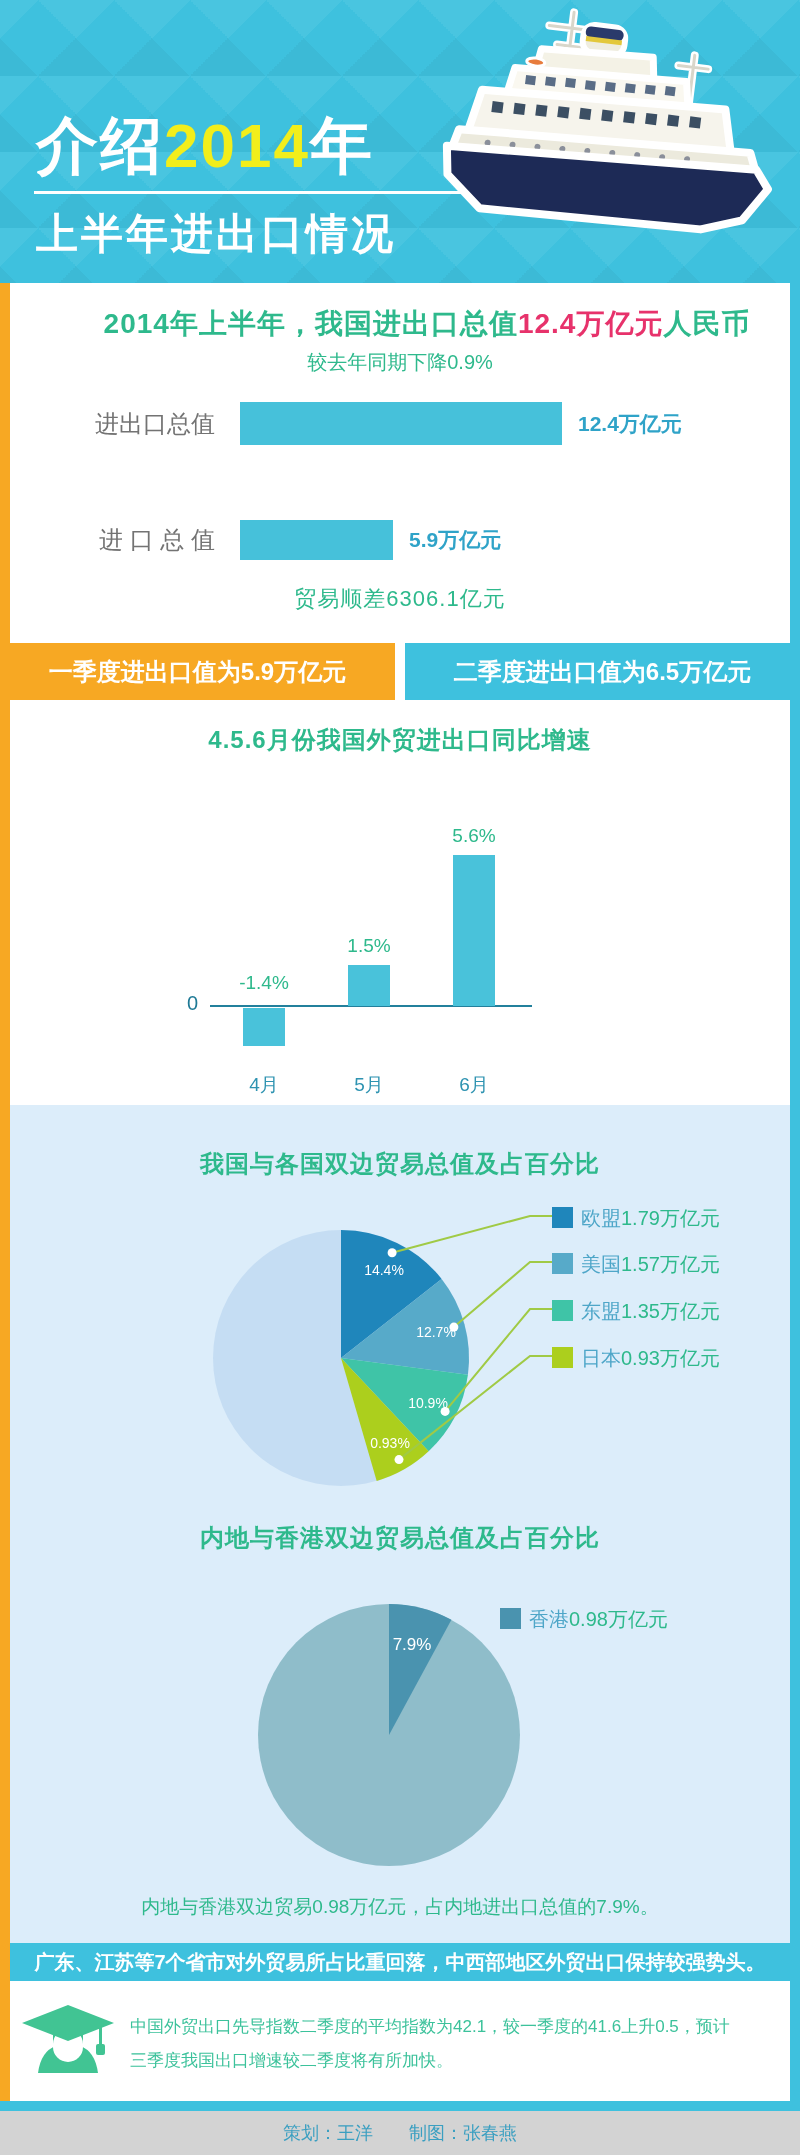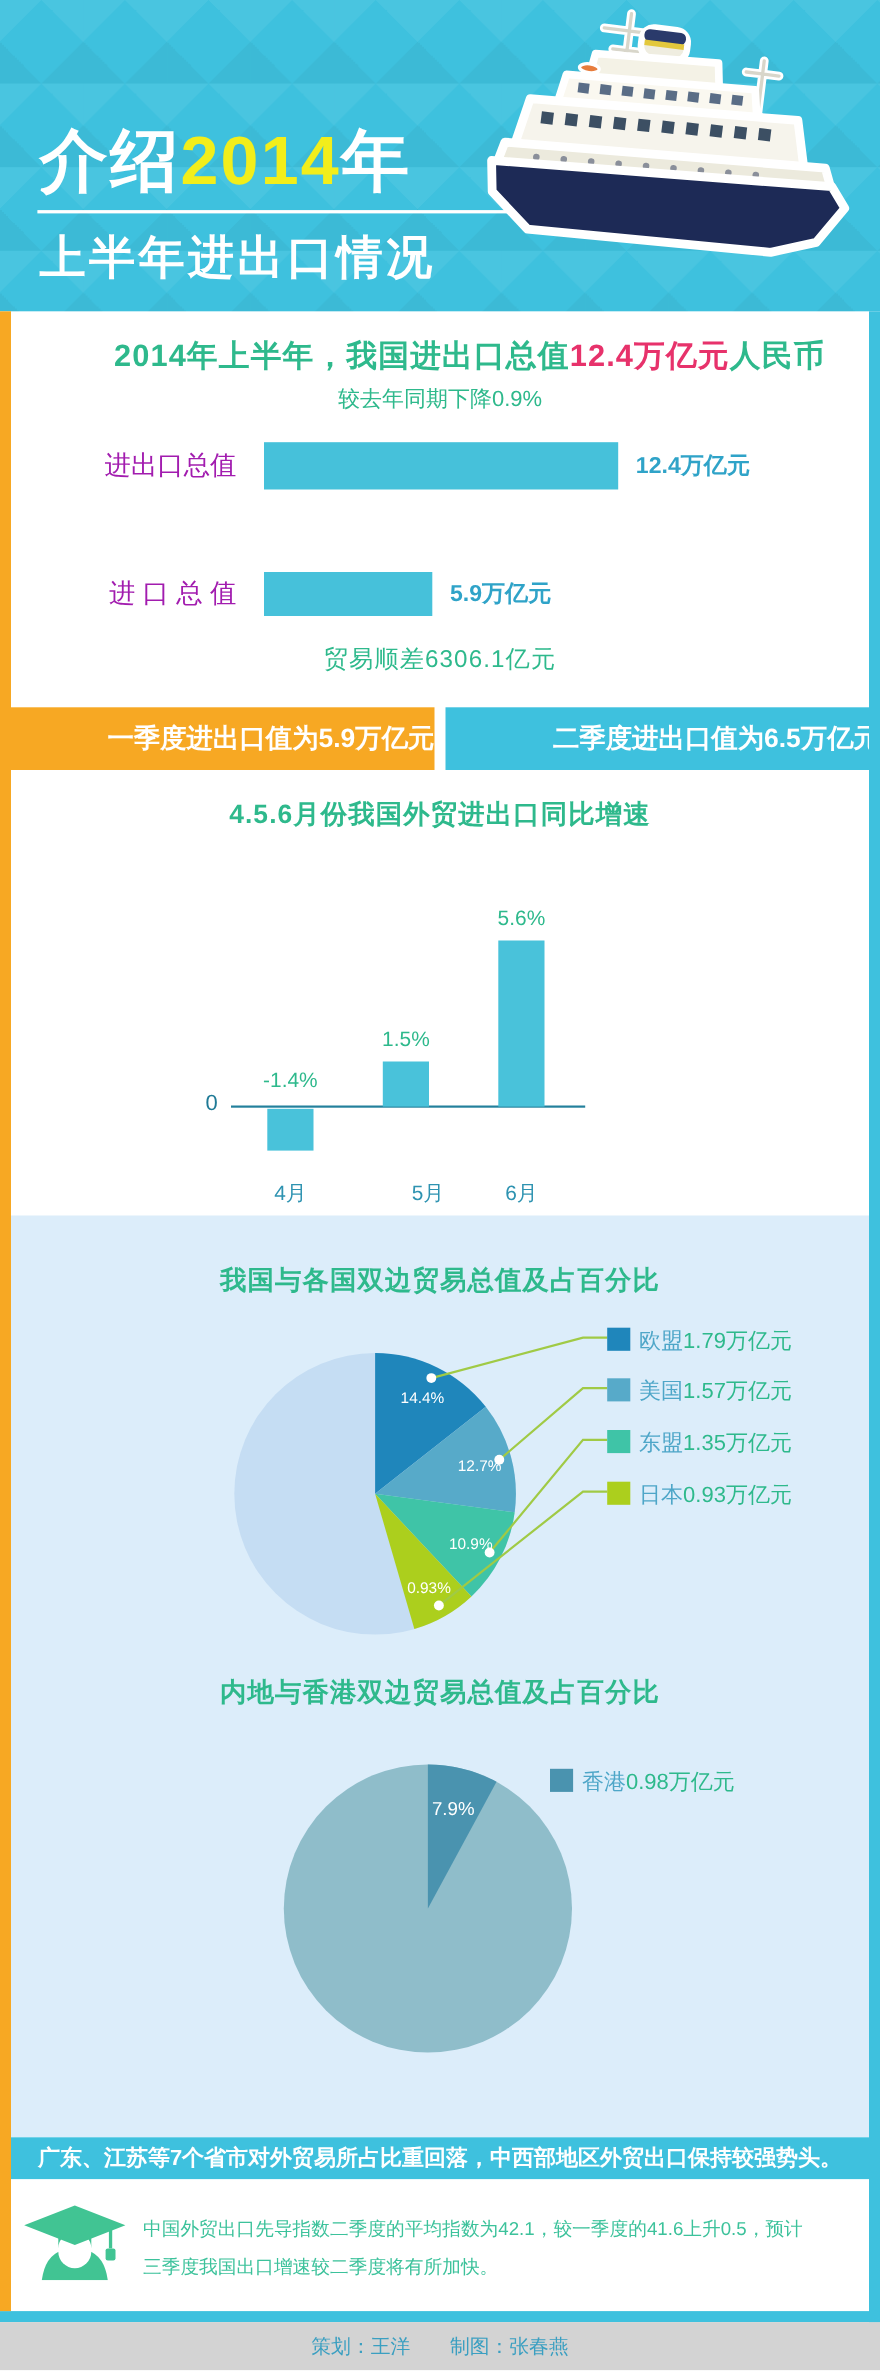--- a/index.html
+++ b/index.html
@@ -25,29 +25,29 @@
 
   
   .strip-l{left:0;top:283px;width:10px;height:1818px;background:#f7a823;z-index:9;}
   .strip-r{left:790px;top:283px;width:10px;height:1828px;background:#3ec1de;z-index:9;}
 
   
   .headline{top:305px;font-size:28px;font-weight:bold;color:#2eb98c;letter-spacing:1px;padding-left:27px;}
   .headline .hl{color:#e7326b;}
   .subline{top:349px;font-size:20px;color:#2eb98c;}
   .sum-row{left:0;top:0;width:800px;}
-  .sum-label{left:10px;width:205px;text-align:right;font-size:24px;color:#a21caf;}
+  .sum-label{left:10px;width:205px;text-align:right;font-size:24px;color:#737373;}
   .sum-bar{left:240px;top:0;background:#46c1da;}
   .sum-val{font-size:21px;font-weight:bold;color:#2fa3c8;white-space:nowrap;}
   .surplus{top:584px;font-size:22px;color:#2eb98c;letter-spacing:1px;}
 
   
   .q1{left:0;top:643px;width:395px;height:57px;background:#f7a823;}
   .q2{left:405px;top:643px;width:395px;height:57px;background:#3ec1de;}
-  .qtxt{width:100%;line-height:57px;text-align:right;font-size:24px;font-weight:bold;color:#fff;}
+  .qtxt{width:100%;line-height:57px;text-align:center;font-size:24px;font-weight:bold;color:#fff;}
 
   
   .m-title{top:724px;font-size:24px;font-weight:bold;color:#2eb98c;letter-spacing:1px;}
   .axis{left:210px;top:1005px;width:322px;height:2px;background:#23809c;}
   .zero{left:158px;top:992px;width:40px;text-align:right;font-size:20px;color:#1f7a96;}
   .m-bar{background:#49c2da;}
   .m-val{font-size:19px;color:#2eb98c;transform:translateX(-50%);white-space:nowrap;}
   .m-month{font-size:19px;color:#2e93b1;transform:translateX(-50%);white-space:nowrap;}
 
   
@@ -169,21 +169,21 @@
   <div class="abs ctr m-title">4.5.6月份我国外贸进出口同比增速</div>
   <div class="abs zero">0</div>
   <div class="abs axis"></div>
   <div class="abs m-bar" style="left: 243px; width: 42px; height: 38px; top: 1008px;"></div>
   <div class="abs m-bar" style="left: 348px; width: 42px; height: 41px; top: 965px;"></div>
   <div class="abs m-bar" style="left: 453px; width: 42px; height: 151px; top: 855px;"></div>
   <div class="abs m-val" style="left: 264px; top: 972px;">-1.4%</div>
   <div class="abs m-val" style="left: 369px; top: 935px;">1.5%</div>
   <div class="abs m-val" style="left: 474px; top: 825px;">5.6%</div>
   <div class="abs m-month" style="left: 264px; top: 1072px;">4月</div>
-  <div class="abs m-month" style="left: 369px; top: 1072px; margin-left: 20px;">5月</div>
+  <div class="abs m-month" style="left: 369px; top: 1072px;">5月</div>
   <div class="abs m-month" style="left: 474px; top: 1072px;">6月</div>
 
   <div class="abs blue-sec"></div>
 
   <div class="abs ctr p-title1">我国与各国双边贸易总值及占百分比</div>
   <svg class="abs pie-svg1" viewBox="190 1180 380 320">
     <circle cx="341" cy="1358" r="128" fill="#c5ddf3"></circle>
     <path id="cslice0" d="M341,1358 L341.0,1230.0 A128,128 0 0 1 441.6,1278.9 Z" fill="#1f86bb"></path>
     <path id="cslice1" d="M341,1358 L441.6,1278.9 A128,128 0 0 1 467.9,1374.8 Z" fill="#57aac9"></path>
     <path id="cslice2" d="M341,1358 L467.9,1374.8 A128,128 0 0 1 428.6,1451.3 Z" fill="#3fc4a7"></path>
@@ -211,20 +211,21 @@
   <div class="abs leg cleg" style="top:1298px;"><span class="sq" style="background: rgb(63, 196, 167);"></span><span class="nm">东盟</span><span class="val">1.35万亿元</span></div>
   <div class="abs leg cleg" style="top:1345px;"><span class="sq" style="background: rgb(172, 207, 29);"></span><span class="nm">日本</span><span class="val">0.93万亿元</span></div>
 
   <div class="abs ctr p-title2">内地与香港双边贸易总值及占百分比</div>
   <svg class="abs pie-svg2" viewBox="250 1595 290 290">
     <circle cx="389" cy="1735" r="131" fill="#8fbdca"></circle>
     <path id="hslice" d="M389,1735 L389.0,1604.0 A131,131 0 0 1 451.4,1619.8 Z" fill="#4a93af"></path>
   </svg>
   <span class="abs hk-label" id="hlabel" style="left: 412px; top: 1645px;">7.9%</span>
   <div class="abs leg hk-leg"><span class="sq" id="hsq" style="background: rgb(74, 147, 175);"></span><span class="nm">香港</span><span class="val">0.98万亿元</span></div>
+  <div class="abs ctr caption">内地与香港双边贸易0.98万亿元，占内地进出口总值的7.9%。</div>
 
   <div class="abs region-banner">
       <div>广东、江苏等7个省市对外贸易所占比重回落，中西部地区外贸出口保持较强势头。</div>
     </div>
 
   <svg class="abs adv-icon" viewBox="0 0 96 70">
     <path d="M18,70 Q21,48 36,43 L60,43 Q75,48 78,70 Z" fill="#41c493"></path>
     <circle cx="48" cy="44" r="15" fill="#ffffff"></circle>
     <path d="M33,41 A15,15 0 0 1 63,41 L63,30 L33,30 Z" fill="#41c493"></path>
     <polygon points="48,2 94,20 48,38 2,20" fill="#41c493"></polygon>

